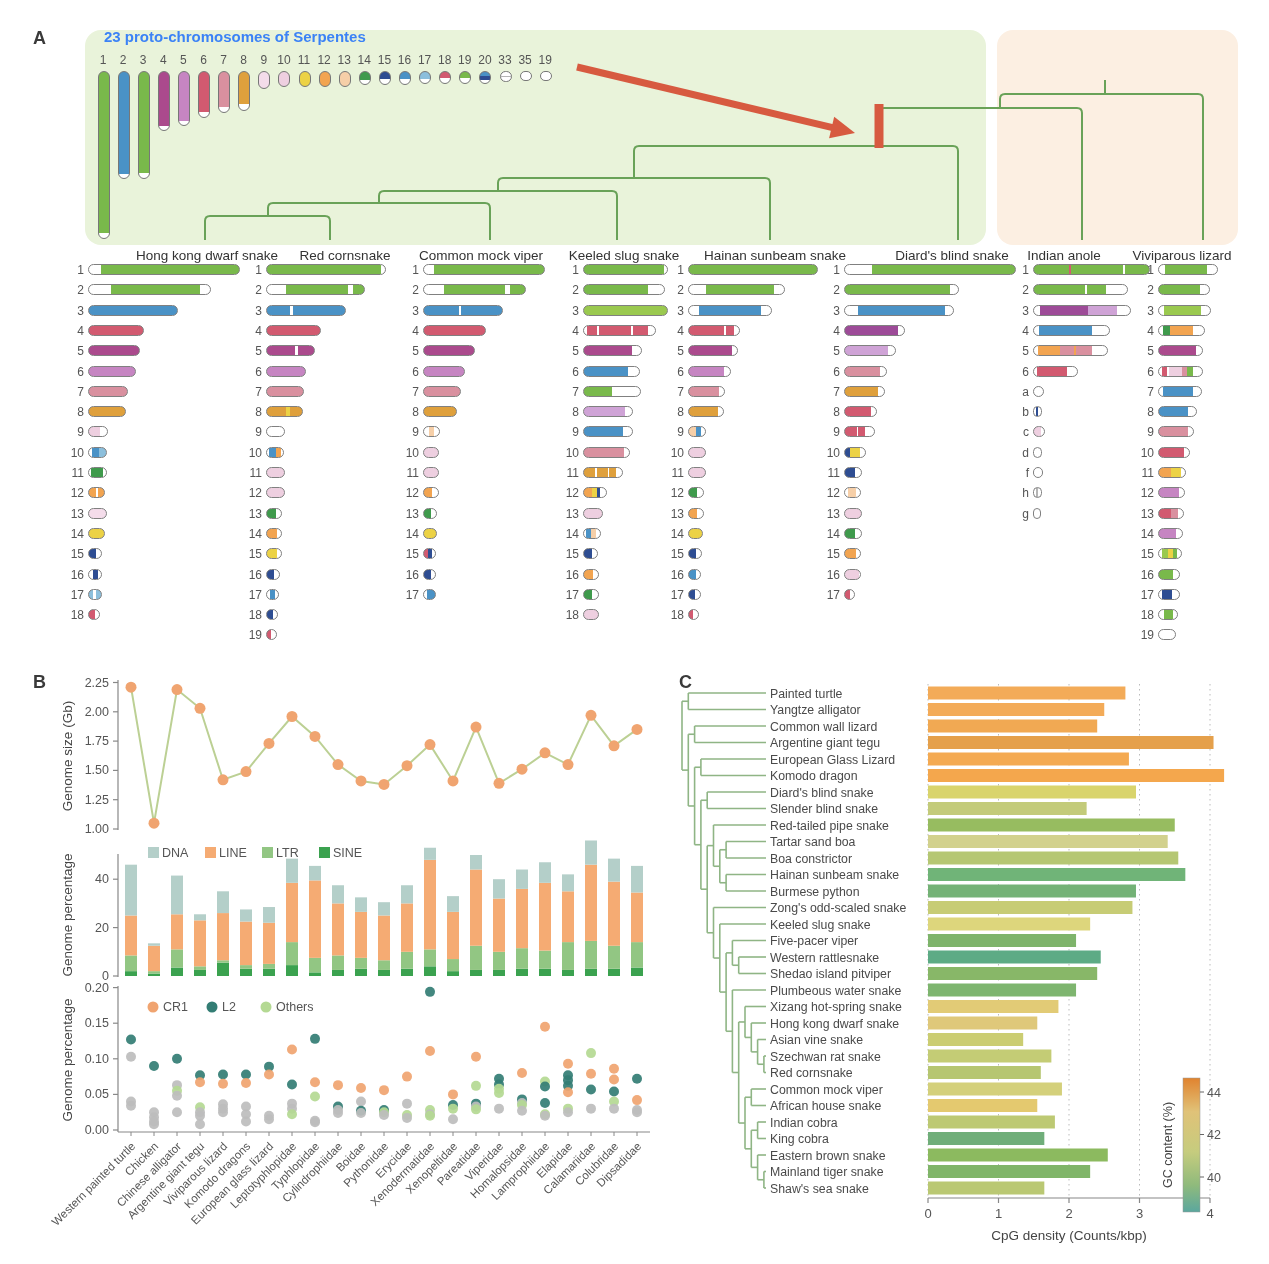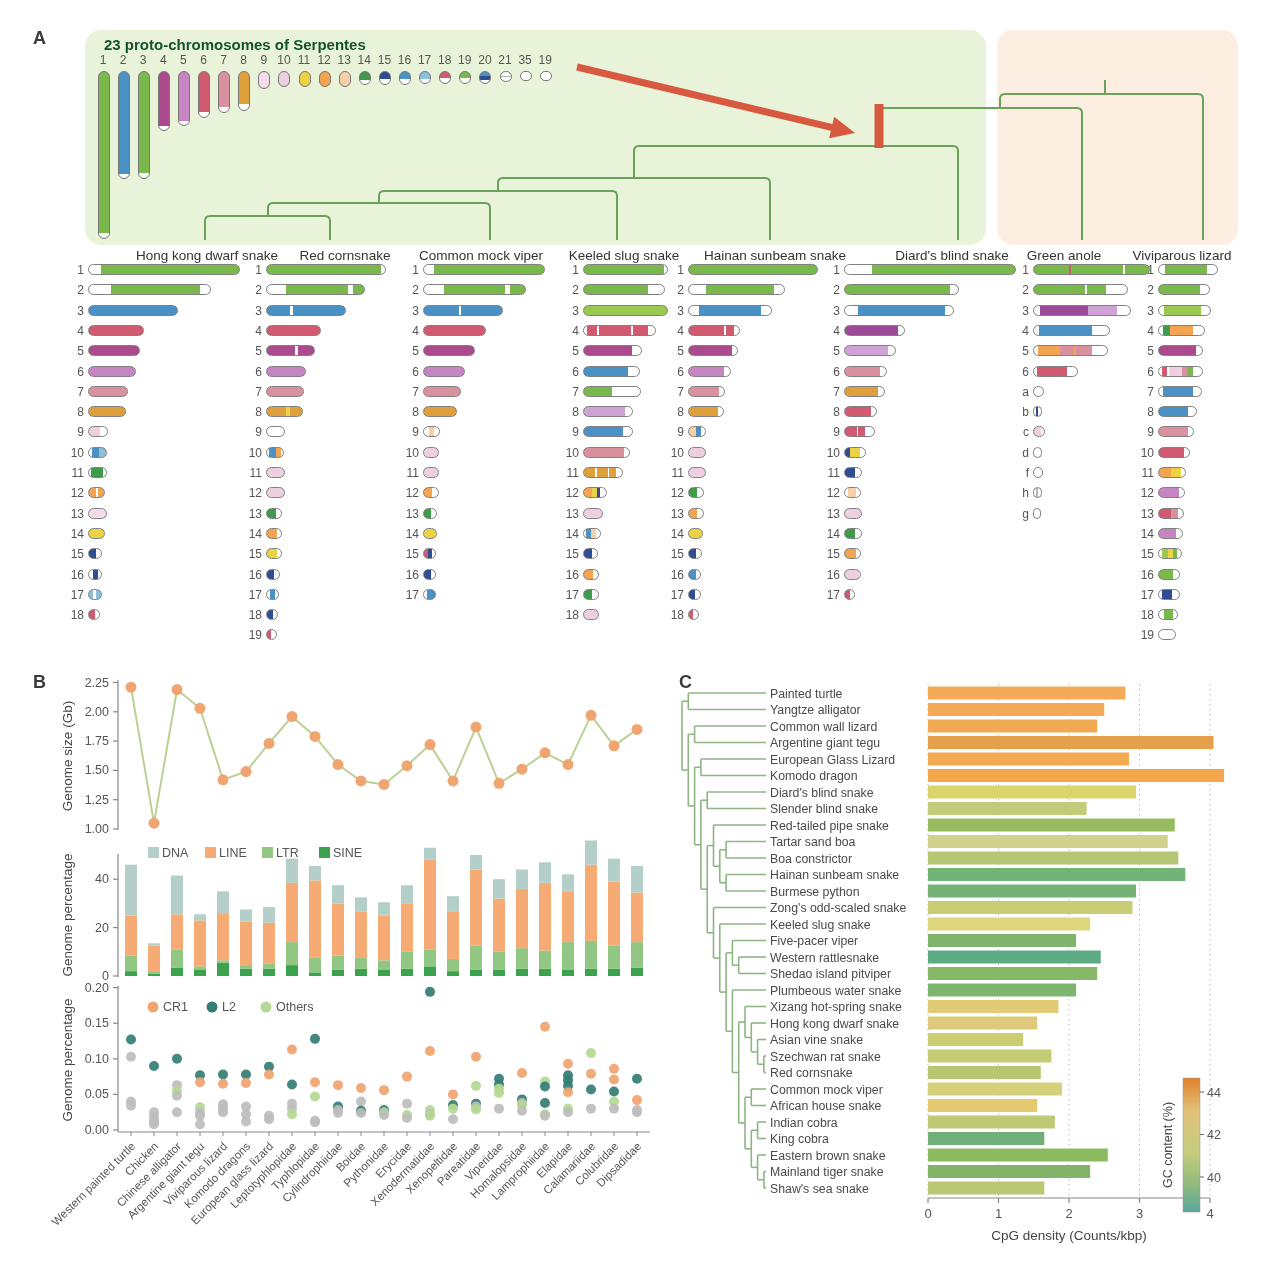--- a/index.html
+++ b/index.html
@@ -2,21 +2,21 @@
 <html><head>
 <meta charset="utf-8">
 <style>
   html,body{margin:0;padding:0;background:#fff;}
   body{width:1269px;height:1264px;position:relative;overflow:hidden;
        font-family:"Liberation Sans",sans-serif;color:#333;}
   .panel-label{position:absolute;font-size:18px;font-weight:bold;color:#3a3a3a;z-index:5;}
   .abox{position:absolute;border-radius:16px;z-index:0;}
   #boxA-green{left:85px;top:30px;width:901px;height:215px;background:#e9f3da;}
   #boxA-peach{left:997px;top:30px;width:241px;height:215px;background:#fcefe2;}
-  #protoTitle{position:absolute;left:104px;top:36px;font-size:15px;font-weight:bold;color:#14532d;z-index:4;}
+  #protoTitle{position:absolute;left:104px;top:28px;font-size:15px;font-weight:bold;color:#3b82f6;z-index:4;}
   #protoRow,#speciesCols,#speciesNames{position:absolute;left:0;top:0;z-index:3;}
   .proto-num{position:absolute;font-size:12px;color:#555;transform:translateX(-50%);z-index:4;}
   .proto-pill{position:absolute;width:10px;border:1.4px solid #777;border-radius:6px;z-index:4;}
   .sp-name{position:absolute;font-size:13.5px;color:#333;transform:translateX(-50%);white-space:nowrap;z-index:4;}
   .chr-row{position:absolute;height:12px;z-index:3;}
   .chr-num{position:absolute;right:100%;padding-right:4px;font-size:12px;color:#555;line-height:12px;}
   .chr-pill{position:absolute;left:0;top:0;height:9px;border:1.4px solid #808080;border-radius:6px;}
   #overlay{position:absolute;left:0;top:0;z-index:6;pointer-events:none;}
 </style>
 </head>
@@ -64,35 +64,35 @@
     <div class="proto-num" style="left: 404.5px; top: 53px;">16</div>
     <div class="proto-pill" style="left: 399px; top: 71px; height: 12px; background: linear-gradient(rgb(74, 146, 198) 0%, rgb(74, 146, 198) 55%, rgb(255, 255, 255) 55%, rgb(255, 255, 255) 100%);"></div>
     <div class="proto-num" style="left: 424.6px; top: 53px;">17</div>
     <div class="proto-pill" style="left: 419.1px; top: 71px; height: 11px; background: linear-gradient(rgb(140, 191, 220) 0%, rgb(140, 191, 220) 60%, rgb(255, 255, 255) 60%, rgb(255, 255, 255) 100%);"></div>
     <div class="proto-num" style="left: 444.7px; top: 53px;">18</div>
     <div class="proto-pill" style="left: 439.2px; top: 71px; height: 11px; background: linear-gradient(rgb(210, 90, 112) 0%, rgb(210, 90, 112) 55%, rgb(255, 255, 255) 55%, rgb(255, 255, 255) 100%);"></div>
     <div class="proto-num" style="left: 464.8px; top: 53px;">19</div>
     <div class="proto-pill" style="left: 459.3px; top: 71px; height: 11px; background: linear-gradient(rgb(121, 185, 75) 0%, rgb(121, 185, 75) 55%, rgb(255, 255, 255) 55%, rgb(255, 255, 255) 100%);"></div>
     <div class="proto-num" style="left: 484.9px; top: 53px;">20</div>
     <div class="proto-pill" style="left: 479.4px; top: 71px; height: 11px; background: linear-gradient(rgb(74, 146, 198) 0%, rgb(74, 146, 198) 40%, rgb(46, 77, 146) 40%, rgb(46, 77, 146) 70%, rgb(255, 255, 255) 70%, rgb(255, 255, 255) 100%);"></div>
-    <div class="proto-num" style="left: 505px; top: 53px;">21</div>
+    <div class="proto-num" style="left: 505px; top: 53px;">33</div>
     <div class="proto-pill" style="left: 499.5px; top: 71px; height: 9px; background: linear-gradient(rgb(255, 255, 255) 0%, rgb(255, 255, 255) 42%, rgb(181, 181, 181) 42%, rgb(181, 181, 181) 58%, rgb(255, 255, 255) 58%, rgb(255, 255, 255) 100%);"></div>
     <div class="proto-num" style="left: 525.1px; top: 53px;">35</div>
     <div class="proto-pill" style="left: 519.6px; top: 71px; height: 8px; background: linear-gradient(rgb(255, 255, 255) 0%, rgb(255, 255, 255) 100%);"></div>
     <div class="proto-num" style="left: 545.2px; top: 53px;">19</div>
     <div class="proto-pill" style="left: 539.7px; top: 71px; height: 8px; background: linear-gradient(rgb(255, 255, 255) 0%, rgb(255, 255, 255) 100%);"></div>
   </div>
 <div id="speciesNames">
     <div class="sp-name" style="left: 207px; top: 248px;">Hong kong dwarf snake</div>
     <div class="sp-name" style="left: 345px; top: 248px;">Red cornsnake</div>
     <div class="sp-name" style="left: 481px; top: 248px;">Common mock viper</div>
     <div class="sp-name" style="left: 624px; top: 248px;">Keeled slug snake</div>
     <div class="sp-name" style="left: 775px; top: 248px;">Hainan sunbeam snake</div>
     <div class="sp-name" style="left: 952px; top: 248px;">Diard's blind snake</div>
-    <div class="sp-name" style="left: 1064px; top: 248px;">Green anole</div>
+    <div class="sp-name" style="left: 1064px; top: 248px;">Indian anole</div>
     <div class="sp-name" style="left: 1182px; top: 248px;">Viviparous lizard</div>
   </div>
 <div id="speciesCols">
     <div class="chr-row" style="left: 88px; top: 264px;">
       <span class="chr-num">1</span>
       <div class="chr-pill" style="width: 150px; background: linear-gradient(to right, rgb(255, 255, 255) 0%, rgb(255, 255, 255) 8%, rgb(121, 185, 75) 8%, rgb(121, 185, 75) 100%);"></div>
     </div>
     <div class="chr-row" style="left: 88px; top: 284.3px;">
       <span class="chr-num">2</span>
       <div class="chr-pill" style="width: 121px; background: linear-gradient(to right, rgb(255, 255, 255) 0%, rgb(255, 255, 255) 18%, rgb(121, 185, 75) 18%, rgb(121, 185, 75) 92%, rgb(255, 255, 255) 92%, rgb(255, 255, 255) 100%);"></div>

